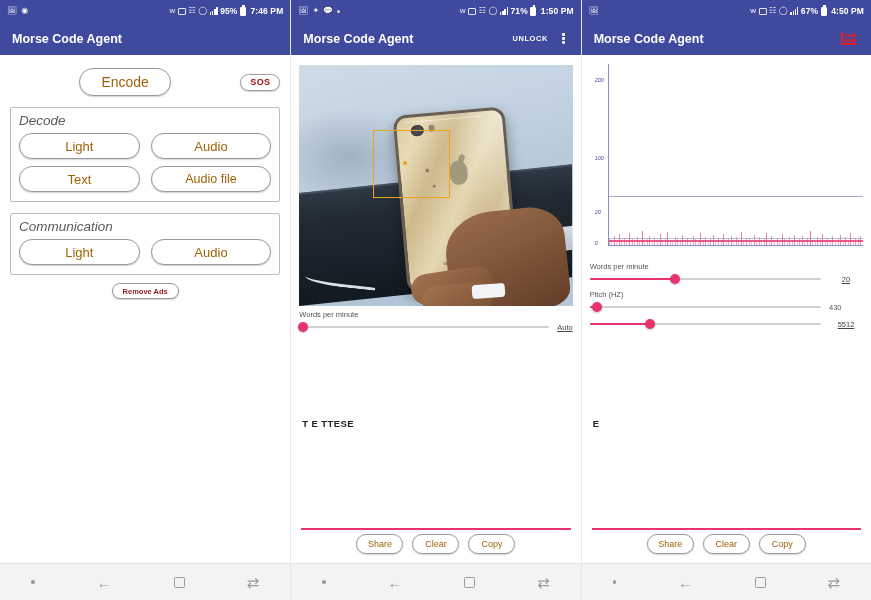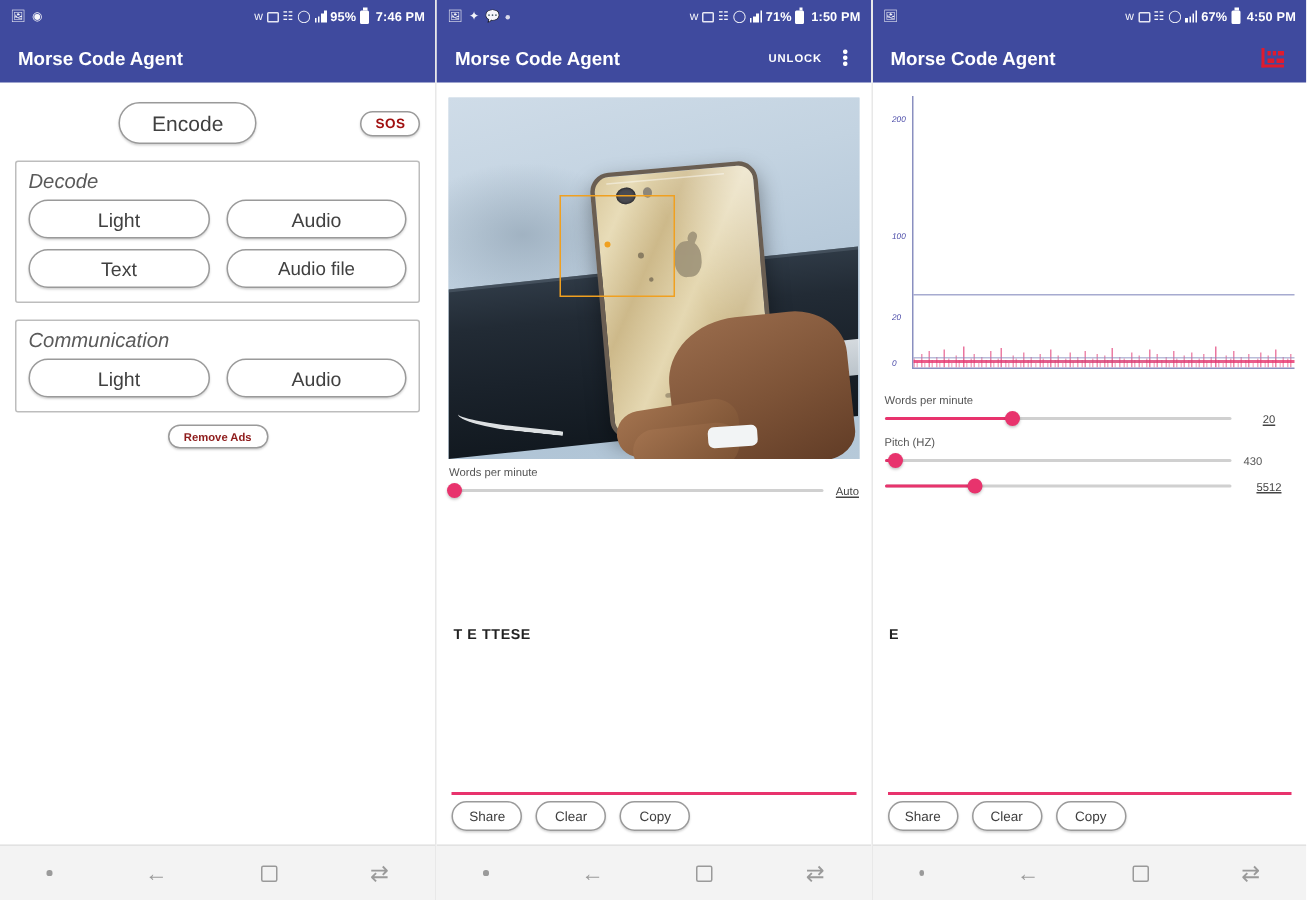--- a/index.html
+++ b/index.html
@@ -42,21 +42,21 @@
   .appbar .spacer { flex: 1; }
   .unlock { font-size: 7.5px; font-weight: 700; letter-spacing: .6px; margin-right: 10px; }
   .kebab { display: flex; flex-direction: column; gap: 1.6px; padding: 3px 4px; }
   .kebab span { width: 2.6px; height: 2.6px; background: #fff; border-radius: 50%; display: block; }
   .redglyph { width: 20px; height: 17px; position: relative; }
 
   
   .pill {
     border: 1px solid #9a9a9a; border-radius: 40px; background: #fff;
     display: flex; align-items: center; justify-content: center;
-    font-size: 13px; color: #404040; height: 26px; cursor: pointer;
+    font-size: 13px; color: #a16207; height: 26px; cursor: pointer;
     box-shadow: 0 1px 1.5px rgba(0,0,0,.18);
   }
   .pill.dark { color: #222; }
   .pill.sos { color: #a01010; font-size: 9px; font-weight: 700; height: 17px; width: 40px; letter-spacing:.3px; }
   .pill.rmads { color: #8e1b1b; font-size: 7.5px; font-weight: 700; height: 16px; width: 67px; }
 
   
   .s1-top { display: flex; align-items: center; padding: 13px 10px 0 10px; }
   .s1-top .enc-wrap { flex: 1; display: flex; justify-content: center; }
   .enc { width: 92px; font-size: 14px; height: 28px; }
@@ -142,21 +142,21 @@
   .c-hline { position:absolute; left:0; right:0; height:1px; background:#8a8fc0; opacity:.75;}
   .c-noise { position:absolute; left:0; right:0; bottom:0; height:30px; overflow:hidden;}
   .c-noise i { position:absolute; bottom:0; width:1px; background:#e3467d; opacity:.5; }
   .c-base { position:absolute; left:0; right:0; bottom:3px; height:2px;
     background: linear-gradient(90deg,#e8336d,#d63a72,#e8336d); opacity:.8;}
   .c-base2 { position:absolute; left:0; right:0; bottom:6px; height:1px; background:#8a8fc0; opacity:.6;}
 
   
   .out-text { position:absolute; left:11px; top:418px; font-size:9.5px; color:#222; font-weight:600; letter-spacing:.4px;}
   .out-rule { position:absolute; left:10px; right:10px; top:528px; height:1.6px; background:#e8336d; }
-  .out-btns { position:absolute; left:10px; right:10px; top:534px; display:flex; justify-content:flex-start; gap:9px;}
+  .out-btns { position:absolute; left:10px; right:10px; top:534px; display:flex; justify-content:center; gap:9px;}
   .out-btns .pill { width:47px; height:20px; font-size:9px; }
 
   
   .navbar { position:absolute; left:0; bottom:0; width:100%; height:37px;
     background:#f3f3f3; border-top:1px solid #e2e2e2;
     display:flex; align-items:center; justify-content:space-around; }
   .nav-dot { width:3.5px; height:3.5px; border-radius:50%; background:#9a9a9a;}
   .nav-ic { color:#9a9a9a; font-size:15px; line-height:1; }
   .nav-sq { width:11px; height:11px; border:1.4px solid #9a9a9a; border-radius:1.5px;}
 </style>

